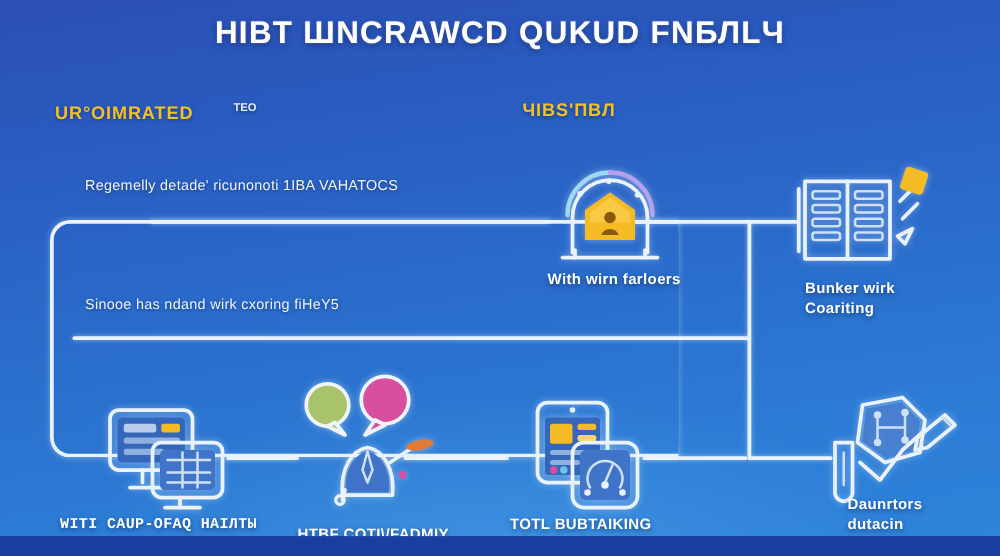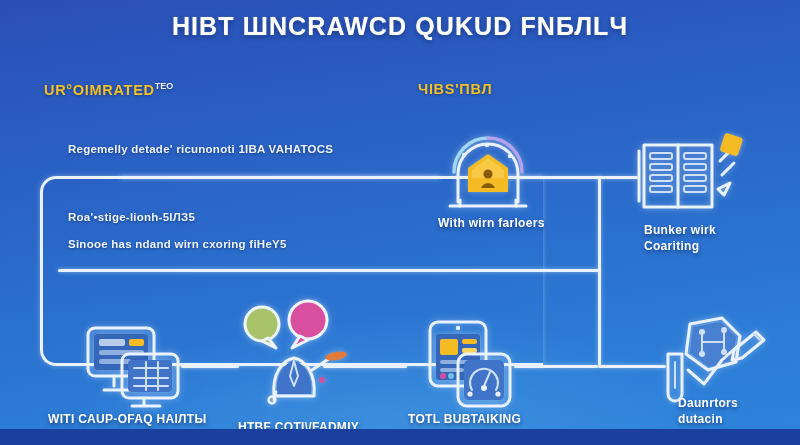--- a/index.html
+++ b/index.html
@@ -56,26 +56,27 @@
     letter-spacing: 0.7px;
     text-shadow: 0 1px 3px rgba(8,30,86,0.5);
     filter: blur(0.22px);
     white-space: nowrap;
   }
   .section-label .sup {
     font-size: 9px;
     color: #e9eef8;
     vertical-align: super;
     letter-spacing: 0;
+    margin-left: 32px;
   }
   .body-line {
     position: absolute;
     color: #eef3fc;
     font-size: 11.5px;
-    font-weight: 700;
+    font-weight: 400;
     letter-spacing: 0.25px;
     text-shadow: 0 1px 3px rgba(8,30,86,0.55);
     filter: blur(0.3px);
     white-space: nowrap;
   }
   .node-caption {
     position: absolute;
     color: #ffffff;
     font-size: 12px;
     font-weight: 700;
@@ -124,22 +125,21 @@
   <div class="noise"></div>
 
   <div class="title">HIBT ШNCRAWCD QUKUD FNБЛLЧ</div>
 
   <div class="section-label" style="left:44px; top:81px;">
     <span>UR°OIMRATED</span><span class="sup">TEO</span>
   </div>
   <div class="section-label" style="left:418px; top:81px;">ЧIBS'ПBЛ</div>
 
   <div class="body-line" style="left:68px; top:143px;">Regemelly detade' ricunonoti 1IBA VAHATOCS</div>
-  <div class="body-line" style="left:68px; top:211px;">Roa'•stige-lionh-5IЛЗ5</div>
-  <div class="body-line" style="left:68px; top:238px;">Sinooe has ndand wirn cxoring fiHeY5</div>
+  <div class="body-line" style="left:68px; top:238px;">Sinooe has ndand wirk cxoring fiHeY5</div>
 
   <div class="rounded-frame" style="left:40px; top:176px; width:500px; height:184px;"></div>
 
   <div class="conn h" style="left:120px; top:176px; width:320px;"></div>
   <div class="conn h" style="left:508px; top:176px; width:130px;"></div>
 
   <div class="conn h" style="left:58px; top:269px; width:542px;"></div>
 
   <div class="conn v" style="left:598px; top:176px; height:190px;"></div>
 
@@ -202,21 +202,21 @@
         <rect x="47" y="17" width="15" height="7" rx="2" fill="#f5bb24"></rect>
         <rect x="17" y="28" width="45" height="5" rx="2" fill="#8fb0de"></rect>
         <rect x="17" y="37" width="32" height="5" rx="2" fill="#8fb0de"></rect>
         <path class="st" d="M32 54 L32 64 M22 68 L48 68"></path>
         <rect class="st" x="40" y="32" width="56" height="44" rx="7"></rect>
         <rect class="fill-panel" x="46" y="38" width="44" height="32" rx="4"></rect>
         <path class="st-thin" d="M52 46 L86 46 M52 56 L86 56 M52 64 L86 64 M64 40 L64 68 M76 40 L76 68"></path>
         <path class="st" d="M62 76 L62 82 M50 84 L78 84"></path>
       </svg>
     </div>
-    <div class="node-caption" style="left:-34px; top:90px;">WITI CAUP-OFAQ HAIЛTЫ</div>
+    <div class="node-caption" style="left:-34px; top:90px;font-family:Liberation Mono, monospace;">WITI CAUP-OFAQ HAIЛTЫ</div>
   </div>
 
   <div class="node" style="left:246px; top:300px;">
     <div class="icon-wrap glow">
       <svg width="110" height="110" viewBox="0 0 110 110">
         <path d="M16 24 m-17 0 a17 17 0 1 0 34 0 a17 17 0 1 0 -34 0" fill="#a9c36a" stroke="#eef5fb" stroke-width="3"></path>
         <path d="M22 38 L30 48 L16 41 Z" fill="#a9c36a" stroke="#eef5fb" stroke-width="3" stroke-linejoin="round"></path>
         <path d="M62 20 m-19 0 a19 19 0 1 0 38 0 a19 19 0 1 0 -38 0" fill="#d94fa0" stroke="#eef5fb" stroke-width="3"></path>
         <path d="M54 36 L46 48 L62 40 Z" fill="#d94fa0" stroke="#eef5fb" stroke-width="3" stroke-linejoin="round"></path>
         <path class="st" d="M28 96 C26 74 36 60 48 58 C60 60 70 74 68 96 Z"></path>

